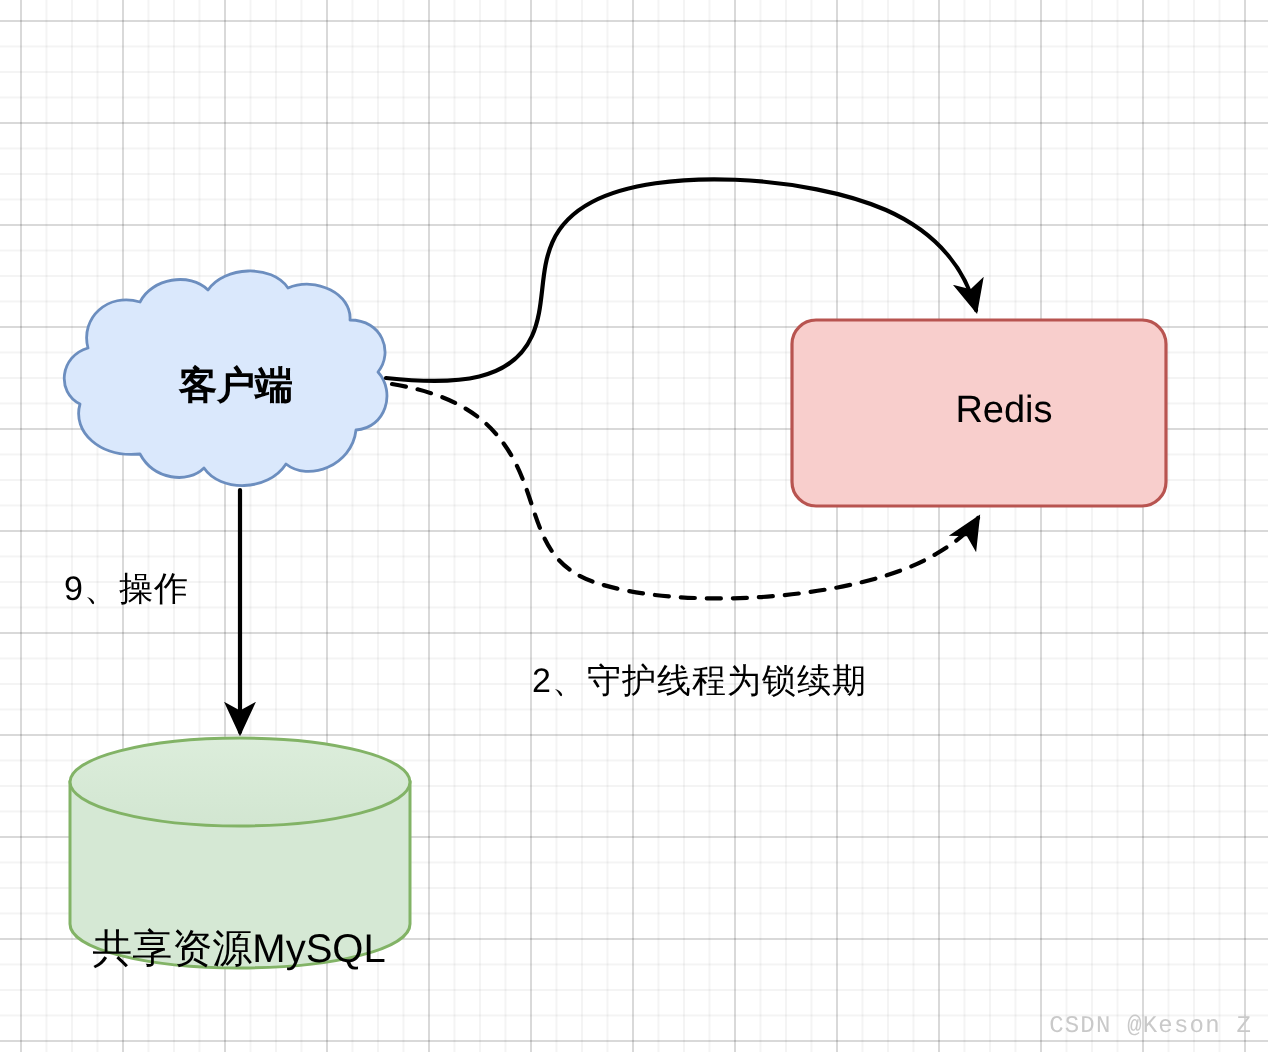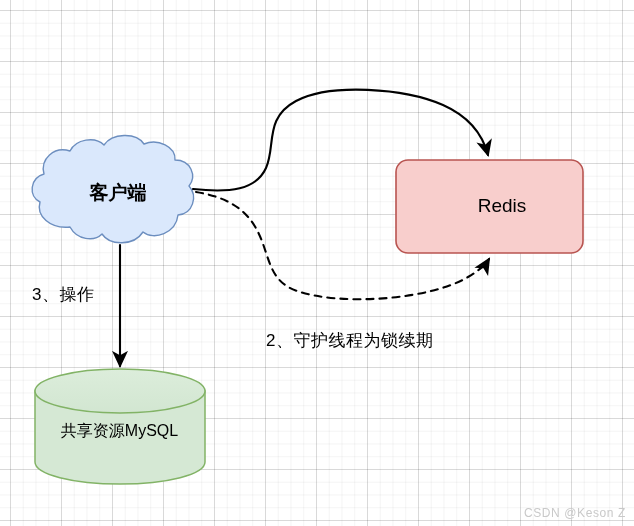--- a/index.html
+++ b/index.html
@@ -61,23 +61,23 @@
   }
   #label-redis {
     left: 396px;
     top: 195px;
     width: 170px;
     font-size: 19px;
     margin-left: 21px;
   }
   #label-db {
     left: 32px;
-    top: 421px;
+    top: 461px;
     width: 175px;
-    font-size: 16px;
+    font-size: 20px;
   }
   #label-lock {
     left: 333px;
     top: 101px;
   }
   #label-renew {
     left: 266px;
     top: 303px;
     margin-top: 26px;
   }
@@ -85,21 +85,21 @@
     left: 32px;
     top: 283px;
   }
   #watermark {
     position: absolute;
     right: 8px;
     bottom: 6px;
     color: #c9c9c9;
     font-size: 12px;
     letter-spacing: 0.6px;
-    font-family: Liberation Sans, sans-serif;
+    font-family: Liberation Mono, monospace;
   }
 </style>
 </head>
 <body>
 
 <div id="canvas">
 
   <svg class="svg-layer" viewBox="0 0 634 526">
     <defs>
       <marker id="arrow-solid" markerWidth="10" markerHeight="10" refX="7.2" refY="4" orient="auto" markerUnits="strokeWidth">
@@ -156,17 +156,17 @@
 
   <div class="node-label" id="label-cloud">客户端</div>
 
   <div class="node-label" id="label-redis">Redis</div>
 
   <div class="node-label" id="label-db">共享资源MySQL</div>
 
 
   <div class="edge-label" id="label-renew">2、守护线程为锁续期</div>
 
-  <div class="edge-label" id="label-operate">3、操作</div>
+  <div class="edge-label" id="label-operate">9、操作</div>
 
   <div id="watermark">CSDN @Keson Z</div>
 
 </div>
 
 </body></html>

